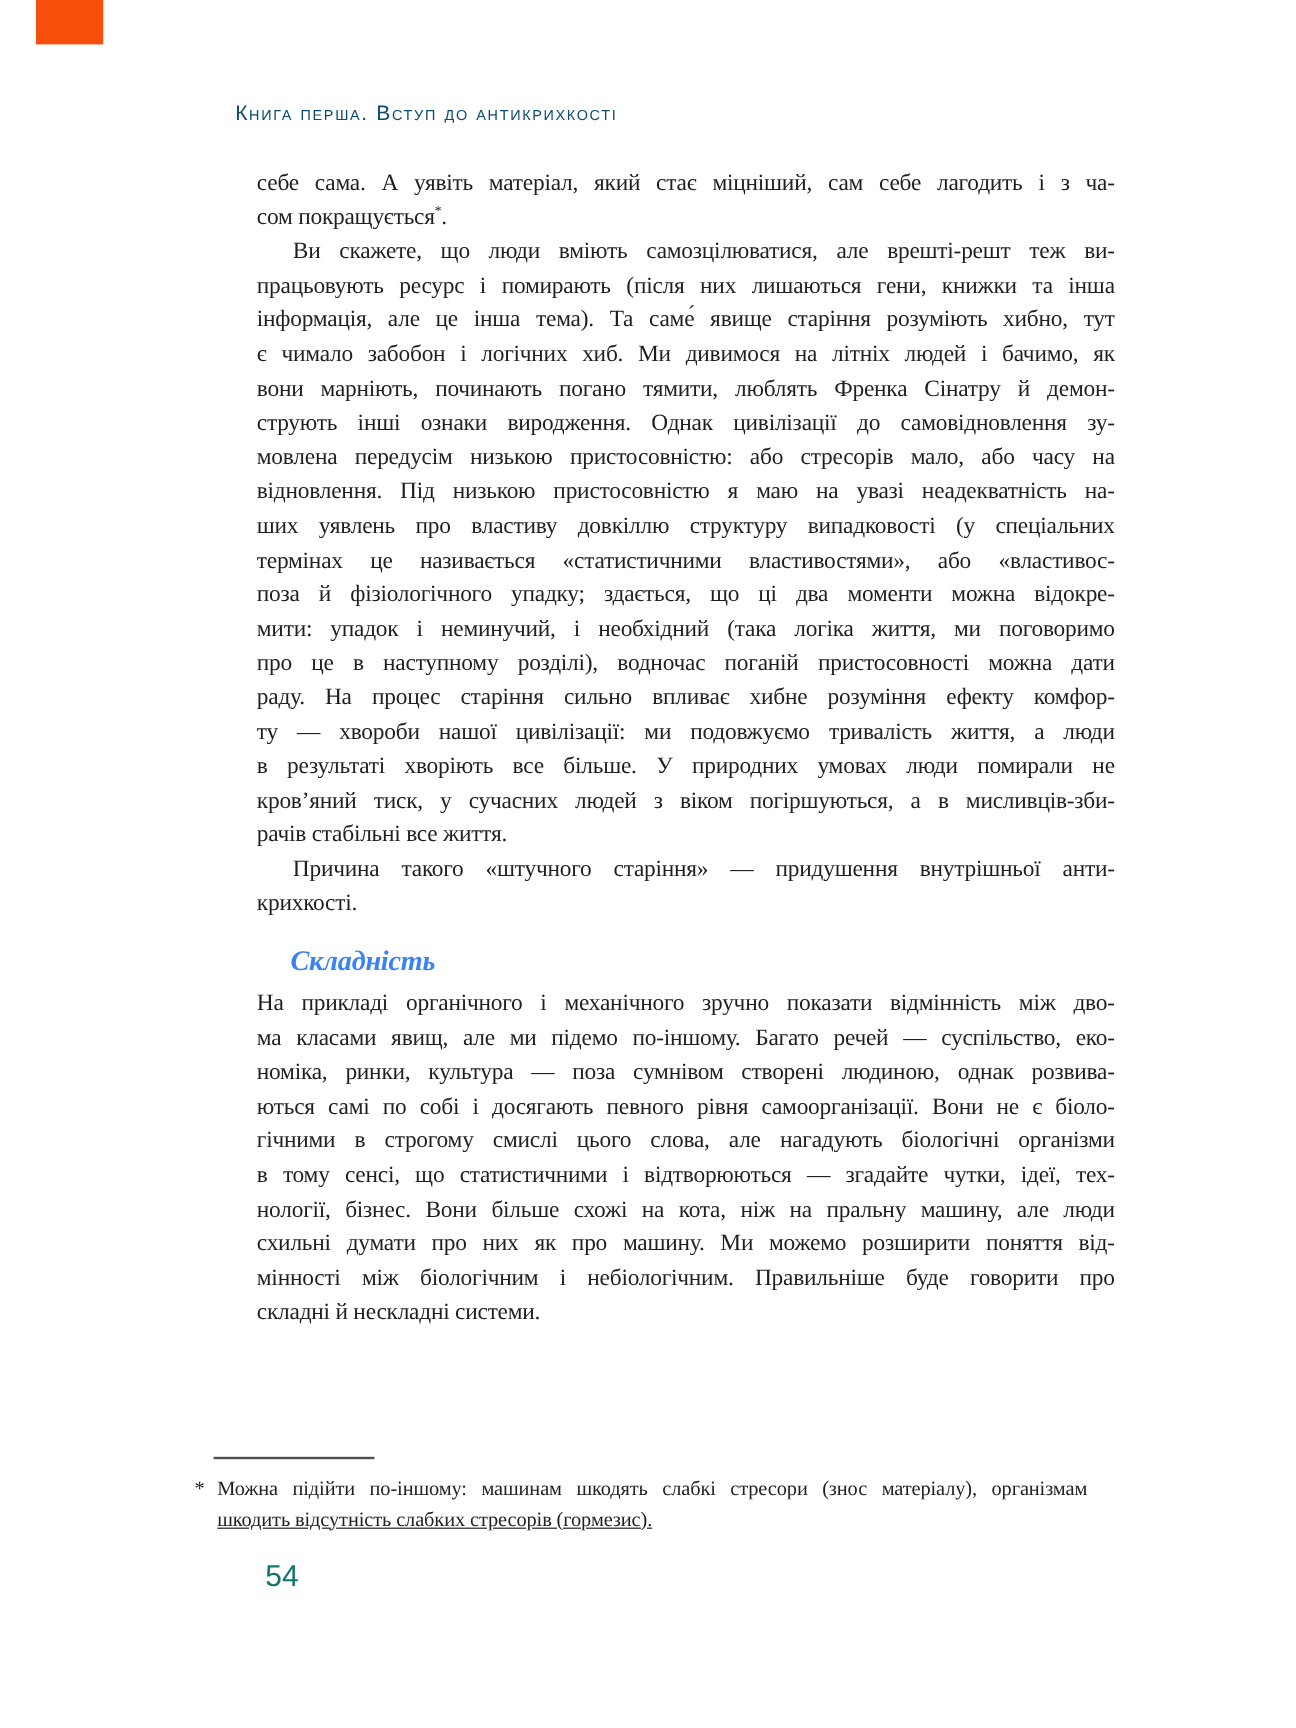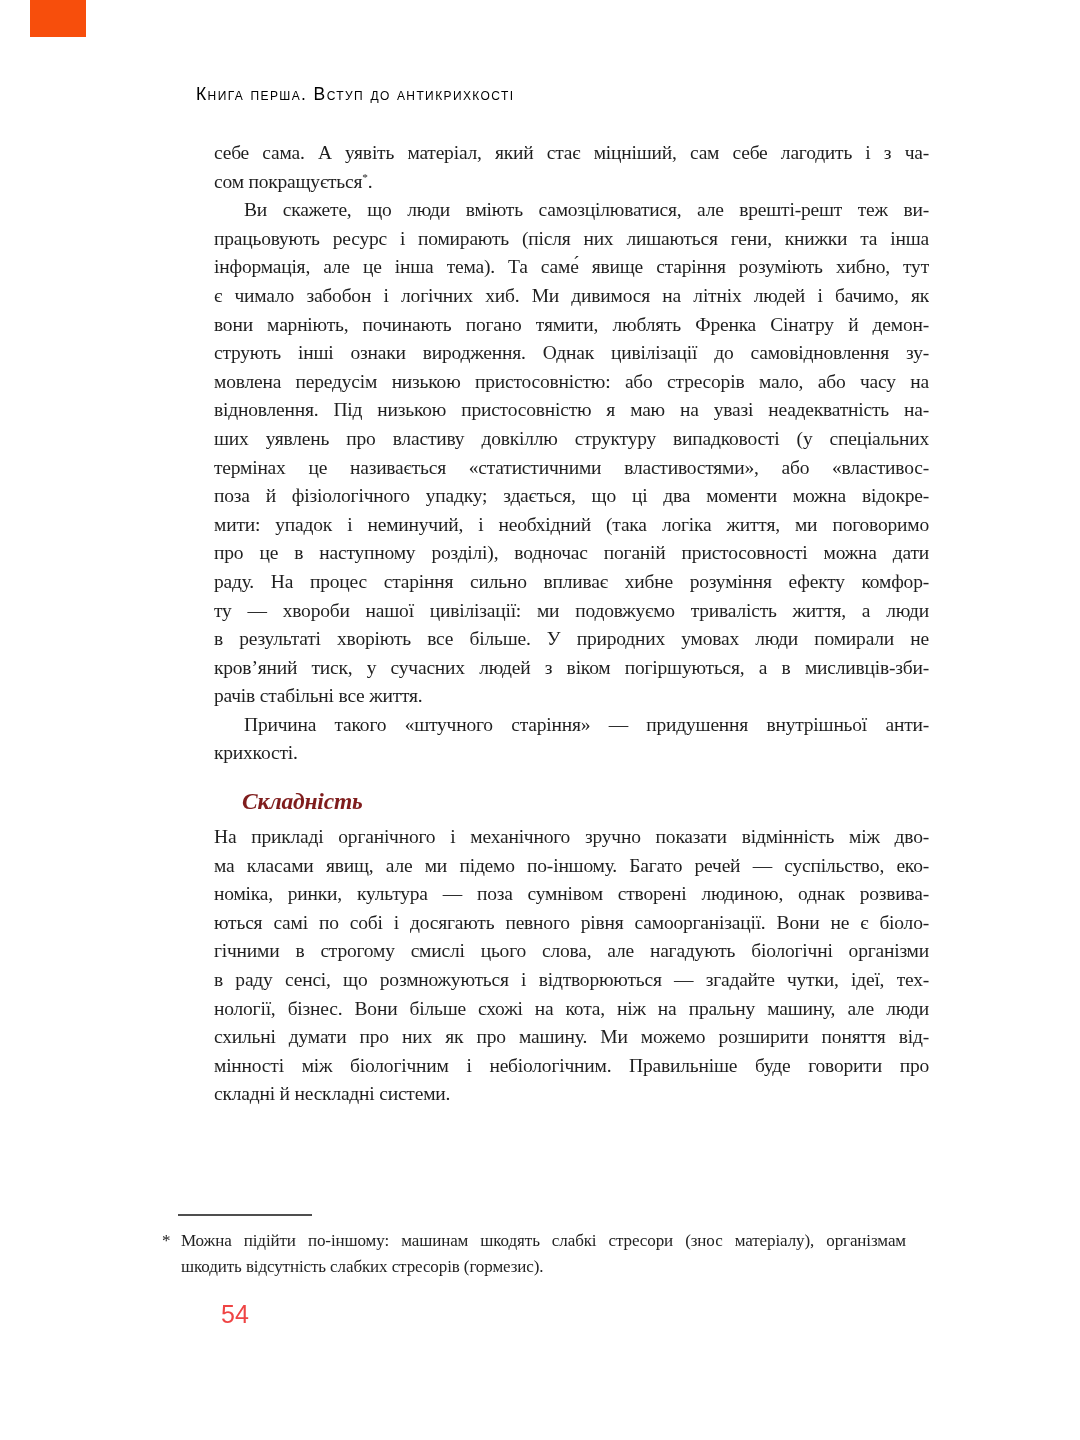--- a/index.html
+++ b/index.html
@@ -20,21 +20,21 @@
     height: 37px;
   }
   .running-header {
     position: absolute;
     left: 196px;
     top: 84px;
     font-family: "Liberation Sans", "DejaVu Sans", sans-serif;
     font-variant: small-caps;
     font-size: 17.5px;
     letter-spacing: 1.4px;
-    color: #000000;
+    color: #0c4a6e;
     white-space: nowrap;
   }
   .text-body {
     position: absolute;
     left: 191px;
     top: 139px;
     width: 715px;
     font-size: 19.5px;
     line-height: 28.6px;
     letter-spacing: -0.2px;
@@ -56,21 +56,21 @@
   }
   .heading {
     margin-top: 18px;
     margin-bottom: 6px;
     height: 31px;
     line-height: 31px;
     padding-left: 28px;
     font-size: 23.5px;
     font-weight: bold;
     font-style: italic;
-    color: #7f1d1d;
+    color: #3b82f6;
   }
   .footnote-rule {
     position: absolute;
     left: 178px;
     top: 1214px;
     width: 134px;
     border-top: 2px solid #4f4f4f;
   }
   .footnote {
     position: absolute;
@@ -87,28 +87,28 @@
     left: -19px;
     top: 0;
     font-size: 17px;
   }
   .fn-line {
     text-align: justify;
     text-align-last: justify;
     overflow: hidden;
     height: 25.5px;
   }
-  .fn-line.last { text-align-last: auto; }
+  .fn-line.last { text-align-last: auto; text-decoration: underline; }
   .page-number {
     position: absolute;
     left: 221px;
     top: 1300px;
     font-family: "Liberation Sans", "DejaVu Sans", sans-serif;
     font-size: 25px;
-    color: #ef4444;
+    color: #0f766e;
   }
 </style>
 </head>
 <body>
 
 <div class="page" style="background: rgb(255, 255, 255); color: rgb(31, 31, 31);">
 
   <div class="corner-marker" style="background: rgb(247, 78, 12);"></div>
 
   <div class="running-header">Книга перша. Вступ до антикрихкості</div>
@@ -135,21 +135,21 @@
       <div class="line">кров’яний тиск, у сучасних людей з віком погіршуються, а в мисливців-зби-</div>
       <div class="line last">рачів стабільні все життя.</div>
       <div class="line indent">Причина такого «штучного старіння» — придушення внутрішньої анти-</div>
       <div class="line last">крихкості.</div>
       <div class="heading">Складність</div>
       <div class="line">На прикладі органічного і механічного зручно показати відмінність між дво-</div>
       <div class="line">ма класами явищ, але ми підемо по-іншому. Багато речей — суспільство, еко-</div>
       <div class="line">номіка, ринки, культура — поза сумнівом створені людиною, однак розвива-</div>
       <div class="line">ються самі по собі і досягають певного рівня самоорганізації. Вони не є біоло-</div>
       <div class="line">гічними в строгому смислі цього слова, але нагадують біологічні організми</div>
-      <div class="line">в раду сенсі, що розмножуються і відтворюються — згадайте чутки, ідеї, тех-</div>
+      <div class="line">в тому сенсі, що статистичними і відтворюються — згадайте чутки, ідеї, тех-</div>
       <div class="line">нології, бізнес. Вони більше схожі на кота, ніж на пральну машину, але люди</div>
       <div class="line">схильні думати про них як про машину. Ми можемо розширити поняття від-</div>
       <div class="line">мінності між біологічним і небіологічним. Правильніше буде говорити про</div>
       <div class="line last">складні й нескладні системи.</div>
     </div>
 
   <div class="footnote-rule"></div>
 
   <div class="footnote">
     <span class="fn-marker">*</span>

